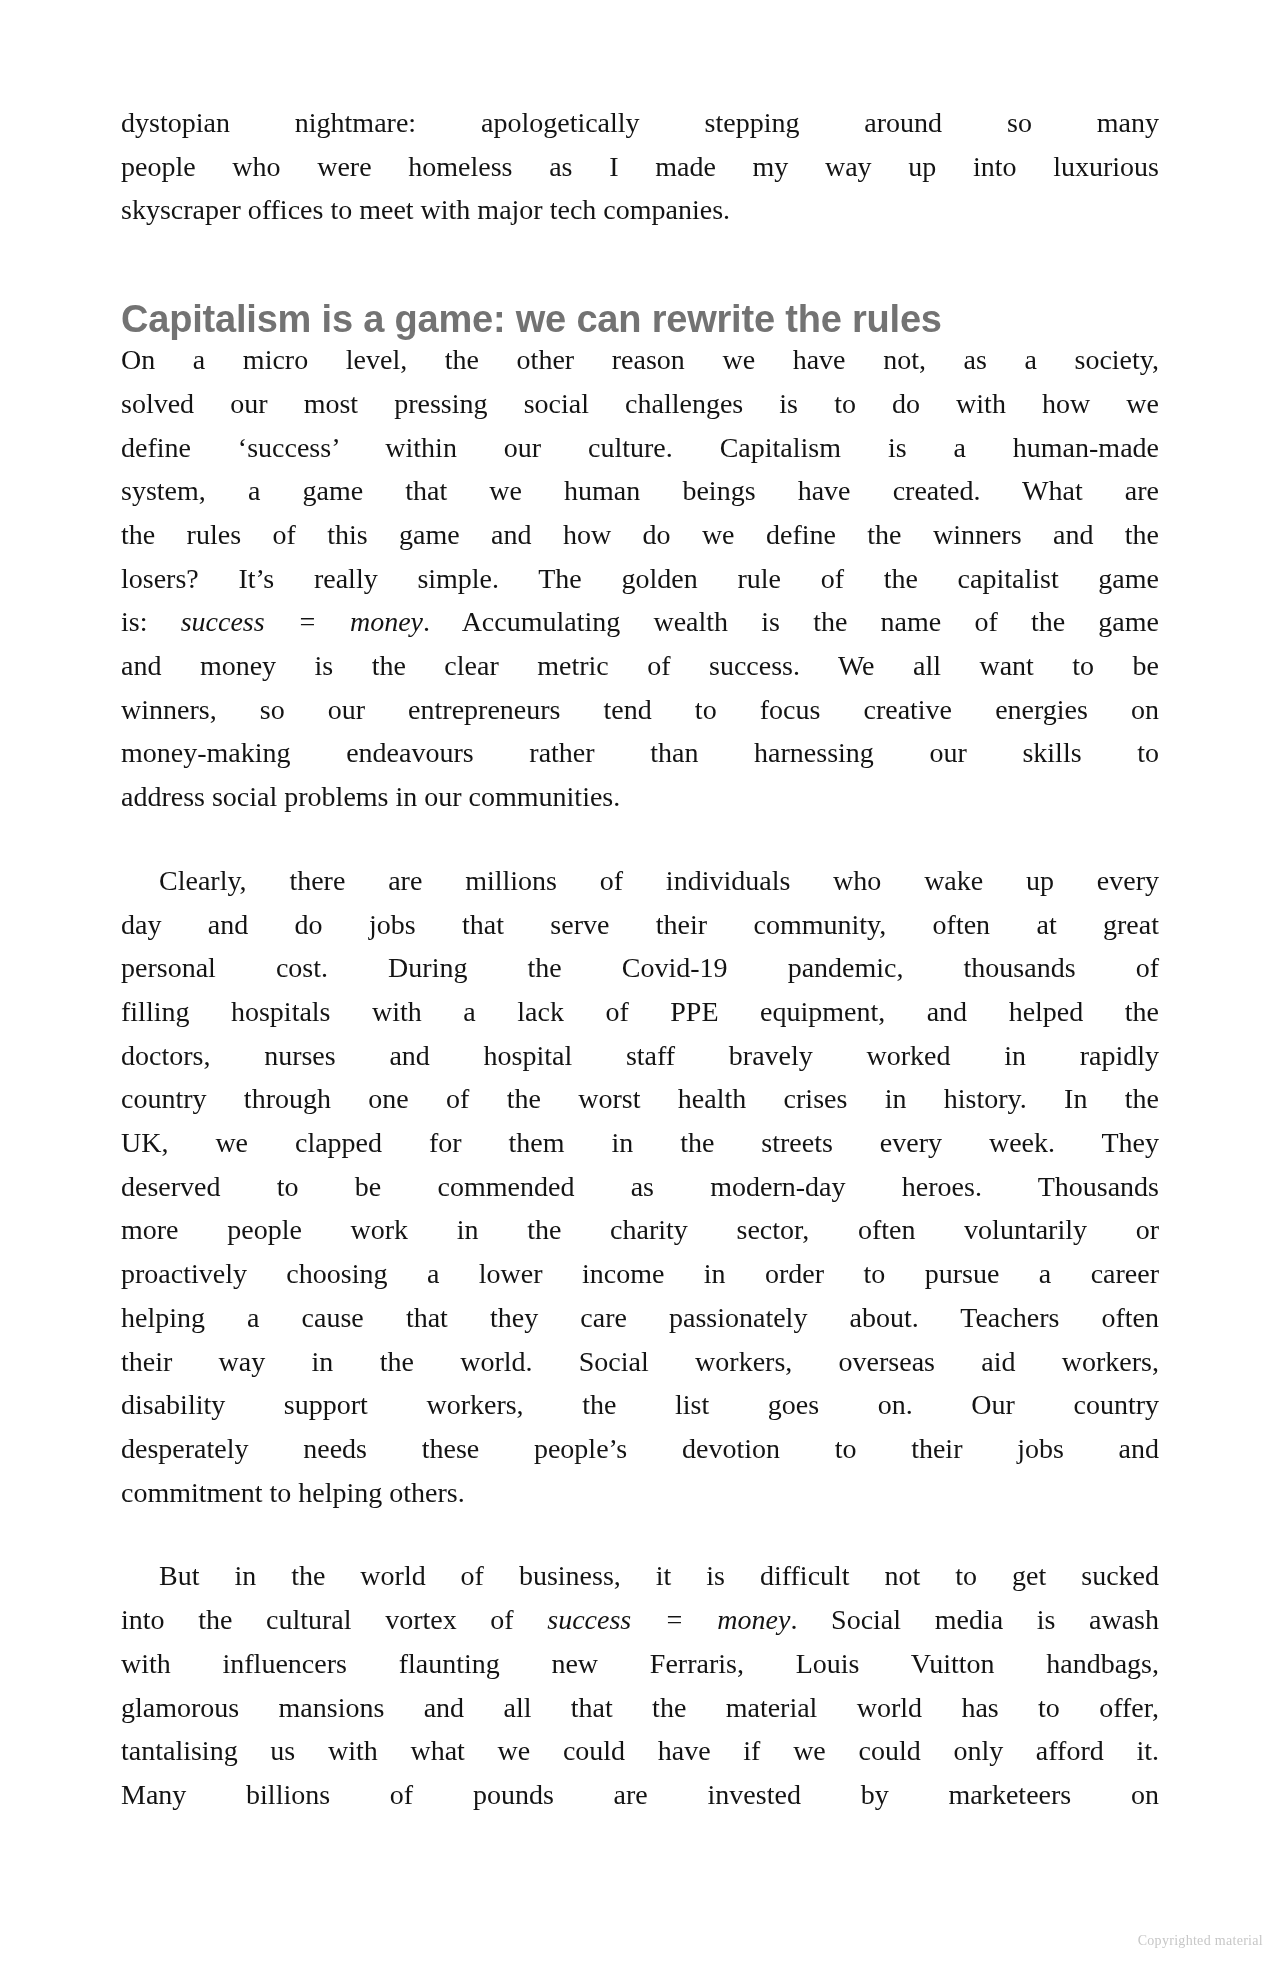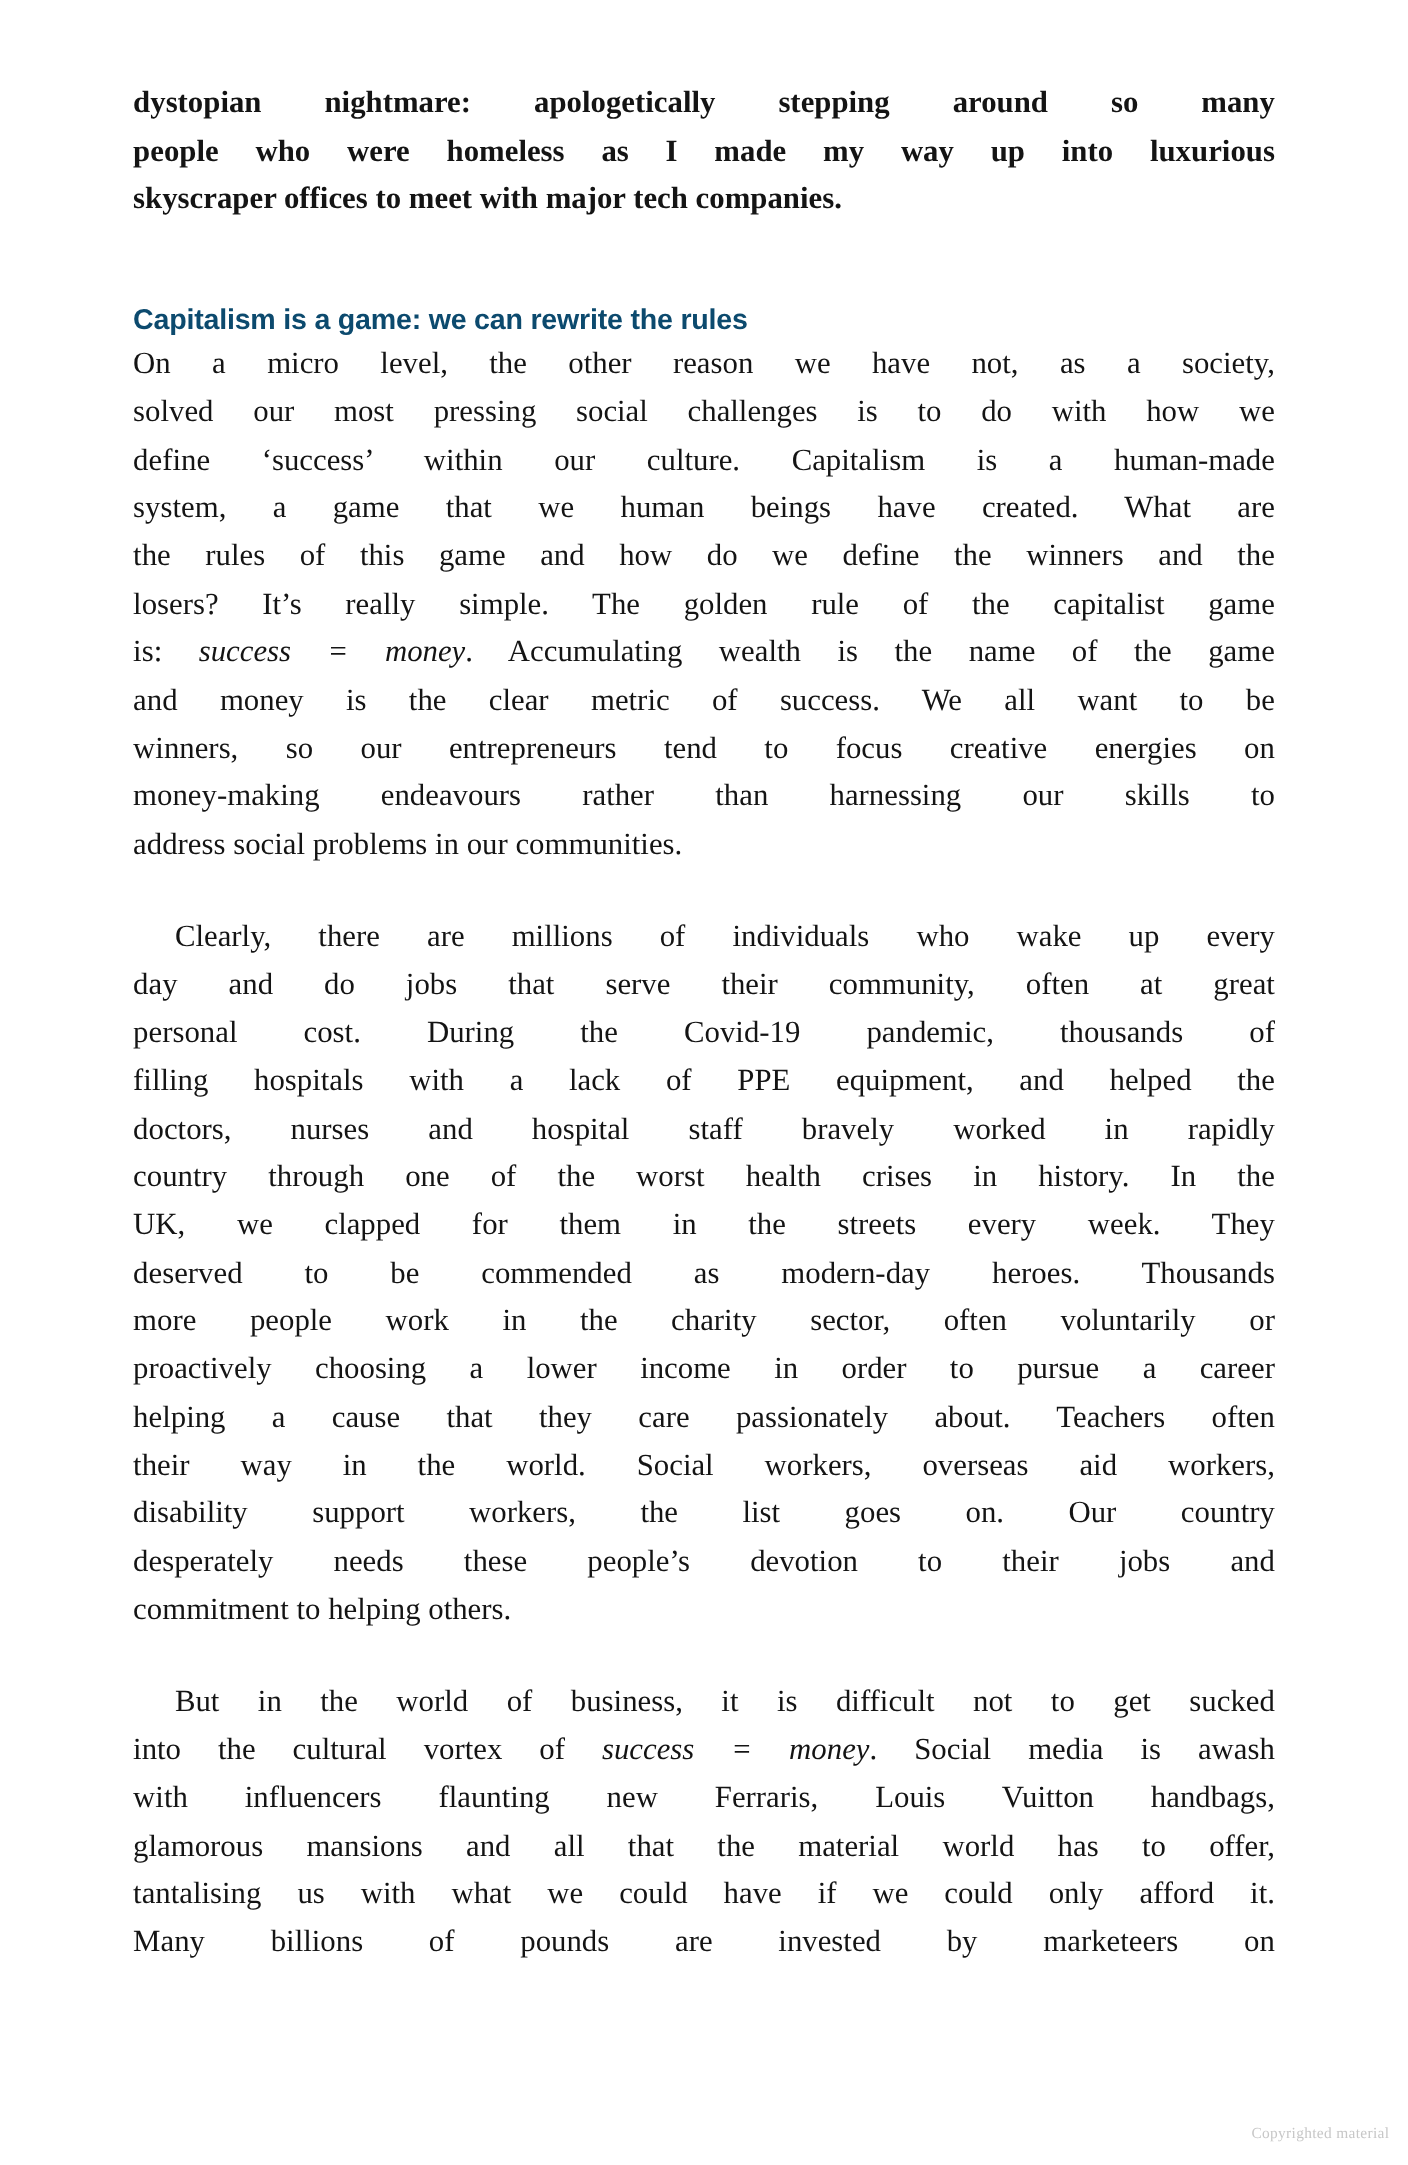--- a/index.html
+++ b/index.html
@@ -16,42 +16,42 @@
     position: absolute;
     left: 121px;
     top: 0;
     width: 1038px;
   }
   .para {
     margin: 0;
     font-size: 28px;
     line-height: 43.7px;
   }
-  .para:first-child { margin-top: 72px; font-weight: bold; }
+  .para:first-child { margin-top: 101px; }
   .line {
     text-align: justify;
     text-align-last: justify;
     text-justify: inter-word;
     white-space: normal;
   }
   .line-last {
     text-align: right;
     text-align-last: left;
   }
   .line-indent { padding-left: 38px; margin-top: 40px; }
   .line i { font-style: italic; }
   .heading {
     margin: 68px 0 0 0;
     font-family: "Liberation Sans", sans-serif;
     font-weight: 700;
-    font-size: 26px;
+    font-size: 38px;
     line-height: 38px;
     letter-spacing: -0.2px;
     text-align: left;
-    color: #0c4a6e;
+    color: #737373;
   }
   .watermark {
     position: absolute;
     top: 1933px;
     right: 17px;
     font-family: Liberation Serif, serif;
     font-size: 14px;
     letter-spacing: 0.3px;
     color: #c7c7c7;
   }

